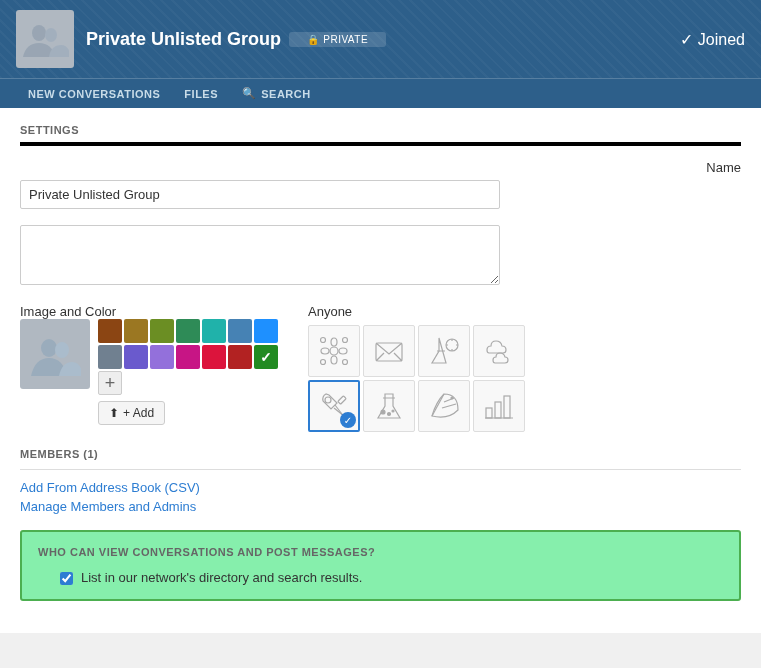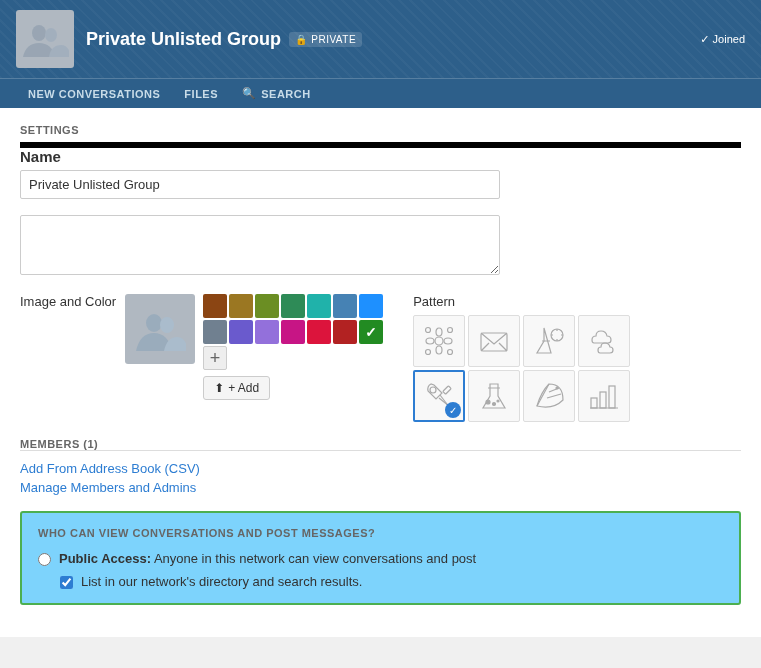--- a/index.html
+++ b/index.html
@@ -45,28 +45,28 @@
       font-size: 18px;
       font-weight: bold;
       display: flex;
       align-items: center;
       gap: 8px;
     }
     .private-badge {
       background: rgba(255,255,255,0.15);
       color: #fff;
       font-size: 10px;
-      padding: 2px 6px;
+      padding: 2px 18px;
       border-radius: 3px;
       font-weight: normal;
       letter-spacing: 0.5px;
     }
     .joined-btn {
       color: #fff;
-      font-size: 11px;
+      font-size: 16px;
       display: flex;
       align-items: center;
       gap: 4px;
       cursor: pointer;
     }
 
     
     .nav-bar {
       background: #2d5f8a;
       padding: 0 16px;
@@ -95,29 +95,30 @@
       padding: 16px 20px;
     }
 
     .section-header {
       font-size: 11px;
       font-weight: bold;
       color: #666;
       letter-spacing: 0.5px;
       text-transform: uppercase;
       padding-bottom: 6px;
-      border-bottom: 6px solid #000000;
-      margin-bottom: 0;
+      border-bottom: 4px solid #000000;
+      margin-bottom: 14px;
     }
 
     .field-label {
-      font-size: 15px;
+      font-size: 13px;
       color: #333;
       margin-bottom: 5px;
-      font-weight: bold;
+      font-weight: normal;
+      text-align: right;
     }
 
     .text-input {
       width: 100%;
       max-width: 480px;
       border: 1px solid #ccc;
       padding: 6px 8px;
       font-size: 13px;
       border-radius: 2px;
       outline: none;
@@ -137,21 +138,21 @@
     }
 
     .field-group { margin-bottom: 16px; }
 
     .image-color-section {
       display: flex;
       gap: 30px;
       margin-bottom: 16px;
     }
 
-    .image-color-left { display: flex; flex-direction: row; gap: 9px; }
+    .image-color-left { display: flex; flex-direction: column; gap: 0; }
     .image-color-label { font-size: 13px; color: #333; font-weight: normal; }
 
     .color-avatar {
       width: 70px;
       height: 70px;
       background: #b0b8c1;
       border-radius: 3px;
       display: flex;
       align-items: center;
       justify-content: center;
@@ -227,21 +228,21 @@
       align-items: center;
       justify-content: center;
       color: #fff;
       font-size: 10px;
     }
 
     .members-header-row {
       display: flex;
       align-items: flex-start;
       justify-content: space-between;
-      padding-bottom: 0;
+      padding-bottom: 9px;
       border-bottom: 1px solid #ddd;
       margin-bottom: 10px;
     }
     .members-title {
       font-size: 11px;
       font-weight: bold;
       color: #666;
       letter-spacing: 0.5px;
       text-transform: uppercase;
     }
@@ -254,21 +255,21 @@
       display: block;
       margin-bottom: 4px;
     }
 
     
     .access-section {
       border: 2px solid #4caf50;
       border-radius: 3px;
       padding: 14px 16px;
       margin-bottom: 16px;
-      background: #7dd3fc;
+      background: #86efac;
     }
     .access-title {
       font-size: 11px;
       font-weight: bold;
       color: #666;
       letter-spacing: 0.5px;
       text-transform: uppercase;
       margin-bottom: 12px;
     }
     .radio-row {
@@ -370,21 +371,21 @@
             </div>
           <button class="add-btn">
             <span>⬆</span>
             <span>+ Add</span>
           </button>
         </div>
       </div>
     </div>
 
     <div class="pattern-section">
-      <div class="pattern-label">Pattern</div>
+      <div class="pattern-label">Anyone</div>
       <div class="pattern-grid" id="pattern-grid">
       <div class="pattern-cell">
             <svg width="36" height="36" viewBox="0 0 36 36" fill="none" stroke="#aaa" stroke-width="1.2">
     <circle cx="18" cy="18" r="4"></circle>
     <ellipse cx="18" cy="9" rx="3" ry="4"></ellipse>
     <ellipse cx="18" cy="27" rx="3" ry="4"></ellipse>
     <ellipse cx="9" cy="18" rx="4" ry="3"></ellipse>
     <ellipse cx="27" cy="18" rx="4" ry="3"></ellipse>
     <circle cx="7" cy="7" r="2.5"></circle>
     <circle cx="29" cy="7" r="2.5"></circle>
@@ -461,27 +462,20 @@
     <div class="members-title">MEMBERS (1)</div>
   </div>
   <a class="link-btn">Add From Address Book (CSV)</a>
   <a class="link-btn">Manage Members and Admins</a>
 
   <div style="margin-top: 16px;"></div>
 
   <div class="access-section">
     <div class="access-title">WHO CAN VIEW CONVERSATIONS AND POST MESSAGES?</div>
 
-    <div class="radio-row">
-      <input type="radio" name="access" id="public-access" style="">
-      <label class="radio-label" for="public-access">
-        <strong>Public Access:</strong>
-        <span>Anyone in this network can view conversations and post</span>
-      </label>
-    </div>
 
 
     <div class="checkbox-row">
       <input type="checkbox" id="list-checkbox" checked="" style="">
       <label for="list-checkbox">List in our network's directory and search results.</label>
     </div>
   </div>
 
 </div>
 

